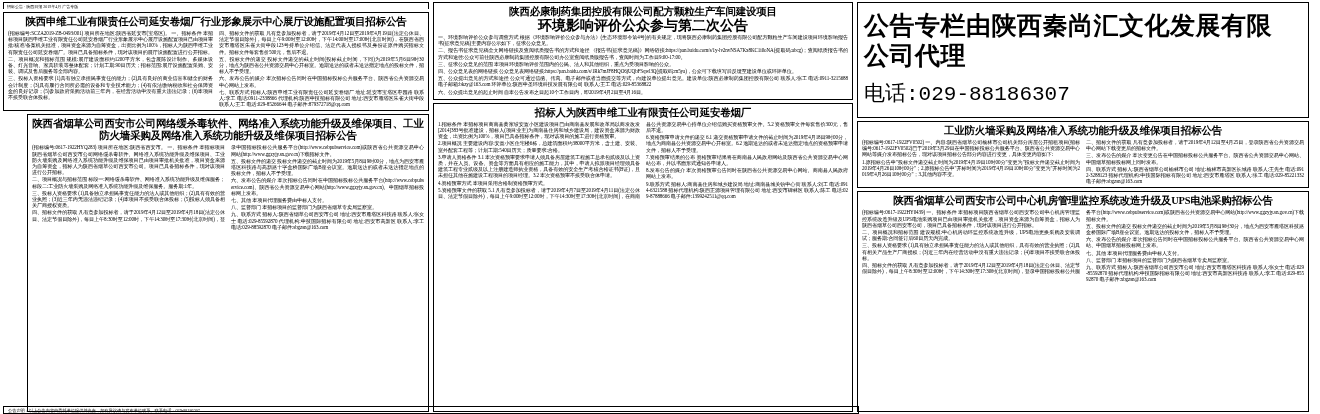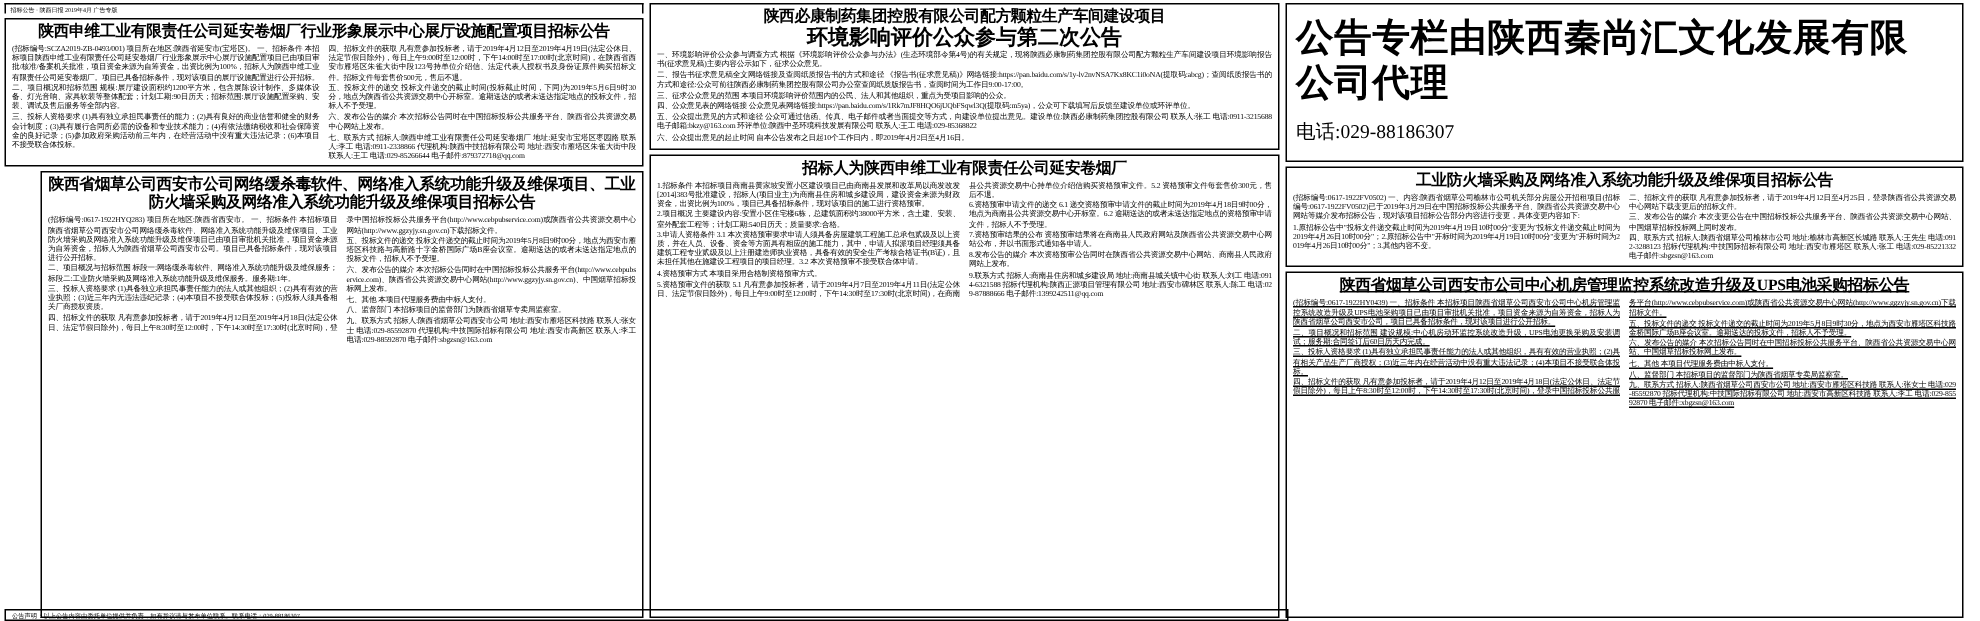--- a/index.html
+++ b/index.html
@@ -74,22 +74,23 @@
     text-align: left;
     padding: 8px 18px 10px 6px;
   }
   .banner-main {
     font-size: 25px;
     font-weight: bold;
     line-height: 30px;
     letter-spacing: 0.5px;
   }
   .banner-sub {
-    font-size: 13px;
+    font-size: 21px;
     margin-top: 8px;
+    font-family: Liberation Mono, monospace;
   }
   .tiny-strip {
     height: 7px;
     border: 1px solid #000;
     border-bottom: none;
     font-size: 4px;
     overflow: hidden;
     padding-left: 3px;
     line-height: 7px;
   }
@@ -190,21 +191,21 @@
         <div class="ad-title">工业防火墙采购及网络准入系统功能升级及维保项目招标公告</div>
         <div class="ad-body two-col">
           <p>(招标编号:0617-1922FV0502) 一、内容:陕西省烟草公司榆林市公司机关部分房屋公开招租项目(招标编号:0617-1922FV0502)已于2019年3月29日在中国招标投标公共服务平台、陕西省公共资源交易中心网站等媒介发布招标公告，现对该项目招标公告部分内容进行变更，具体变更内容如下:</p>
           <p>1.原招标公告中"投标文件递交截止时间为2019年4月19日10时00分"变更为"投标文件递交截止时间为2019年4月26日10时00分"；2.原招标公告中"开标时间为2019年4月19日10时00分"变更为"开标时间为2019年4月26日10时00分"；3.其他内容不变。</p>
           <p>二、招标文件的获取 凡有意参加投标者，请于2019年4月12日至4月25日，登录陕西省公共资源交易中心网站下载变更后的招标文件。</p>
           <p>三、发布公告的媒介 本次变更公告在中国招标投标公共服务平台、陕西省公共资源交易中心网站、中国烟草招标投标网上同时发布。</p>
           <p>四、联系方式 招标人:陕西省烟草公司榆林市公司 地址:榆林市高新区长城路 联系人:王先生 电话:0912-3288123 招标代理机构:中技国际招标有限公司 地址:西安市雁塔区 联系人:张工 电话:029-85221332 电子邮件:sbgzsn@163.com</p>
         </div>
       </div>
 
-      <div class="ad" style="flex:1;text-decoration:underline;">
+      <div class="ad" style="flex:1;">
         <div class="ad-title">陕西省烟草公司西安市公司中心机房管理监控系统改造升级及UPS电池采购招标公告</div>
         <div class="ad-body two-col">
           <p>(招标编号:0617-1922HY0439) 一、招标条件 本招标项目陕西省烟草公司西安市公司中心机房管理监控系统改造升级及UPS电池采购项目已由项目审批机关批准，项目资金来源为自筹资金，招标人为陕西省烟草公司西安市公司，项目已具备招标条件，现对该项目进行公开招标。</p>
           <p>二、项目概况和招标范围 建设规模:中心机房动环监控系统改造升级，UPS电池更换采购及安装调试；服务期:合同签订后60日历天内完成。</p>
           <p>三、投标人资格要求 (1)具有独立承担民事责任能力的法人或其他组织，具有有效的营业执照；(2)具有相关产品生产厂商授权；(3)近三年内在经营活动中没有重大违法记录；(4)本项目不接受联合体投标。</p>
           <p>四、招标文件的获取 凡有意参加投标者，请于2019年4月12日至2019年4月18日(法定公休日、法定节假日除外)，每日上午8:30时至12:00时，下午14:30时至17:30时(北京时间)，登录中国招标投标公共服务平台(http://www.cebpubservice.com)或陕西省公共资源交易中心网站(http://www.ggzyjy.sn.gov.cn)下载招标文件。</p>
           <p>五、投标文件的递交 投标文件递交的截止时间为2019年5月8日9时30分，地点为西安市雁塔区科技路金桥国际广场B座会议室。逾期送达的投标文件，招标人不予受理。</p>
           <p>六、发布公告的媒介 本次招标公告同时在中国招标投标公共服务平台、陕西省公共资源交易中心网站、中国烟草招标投标网上发布。</p>
           <p>七、其他 本项目代理服务费由中标人支付。</p>
           <p>八、监督部门 本招标项目的监督部门为陕西省烟草专卖局监察室。</p>

